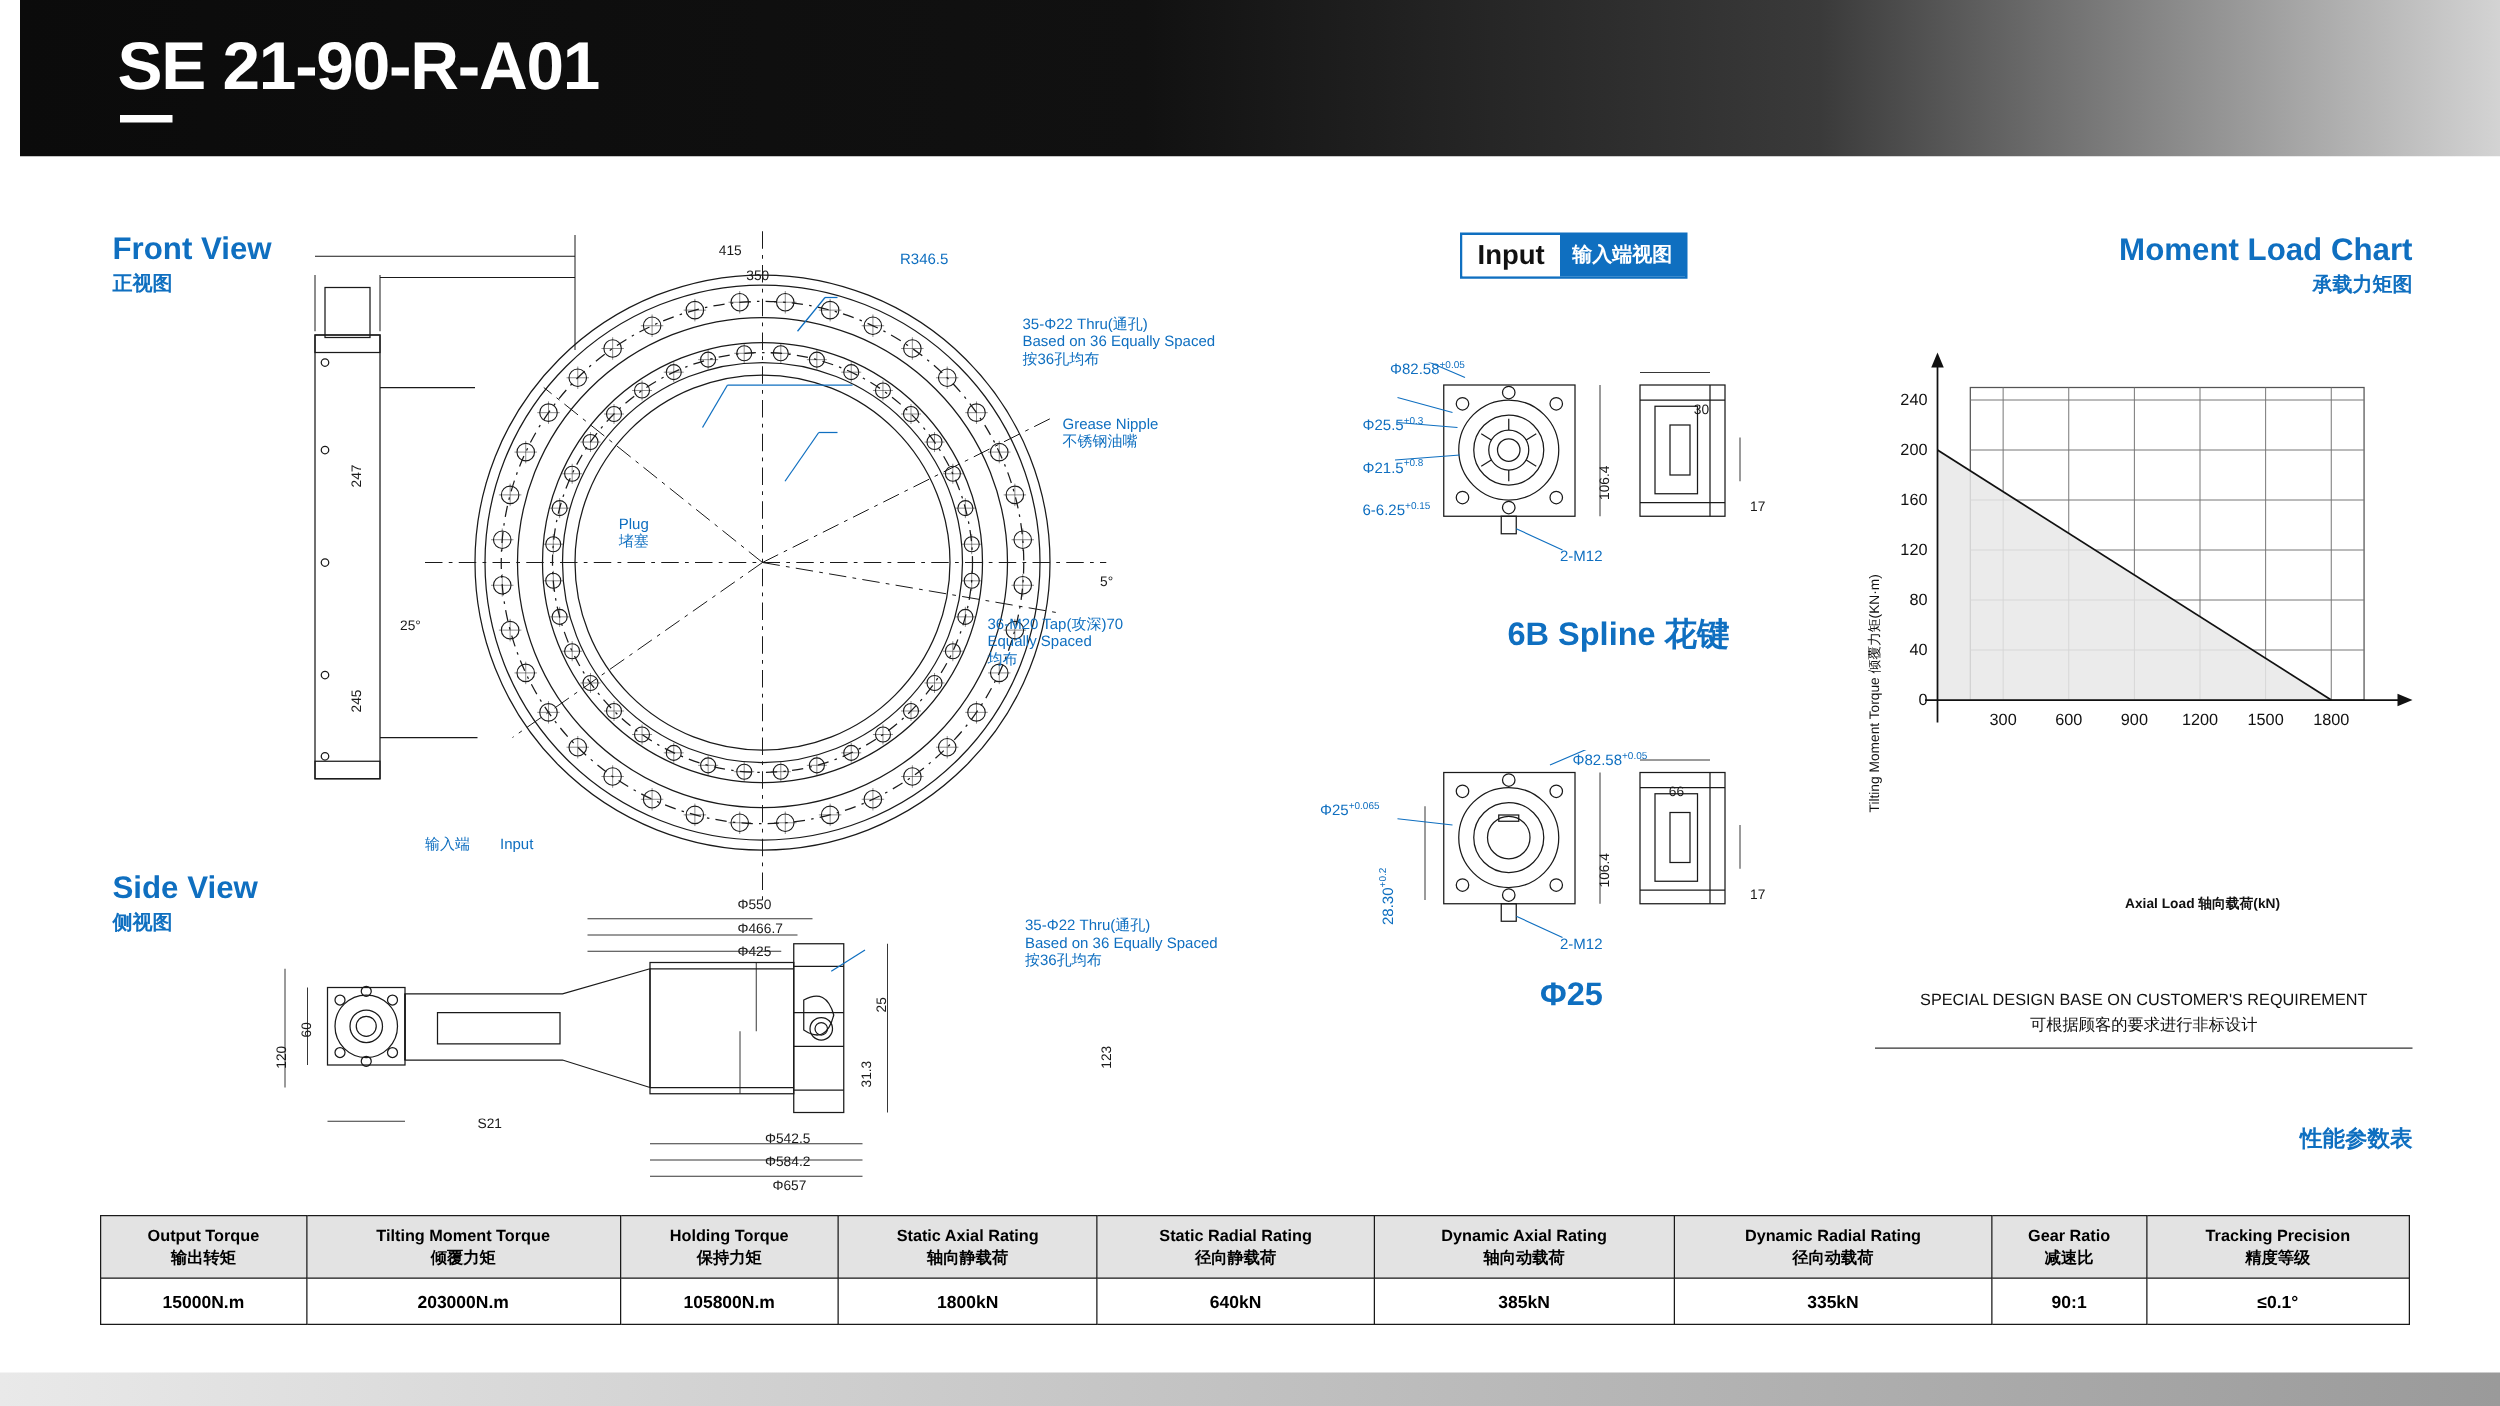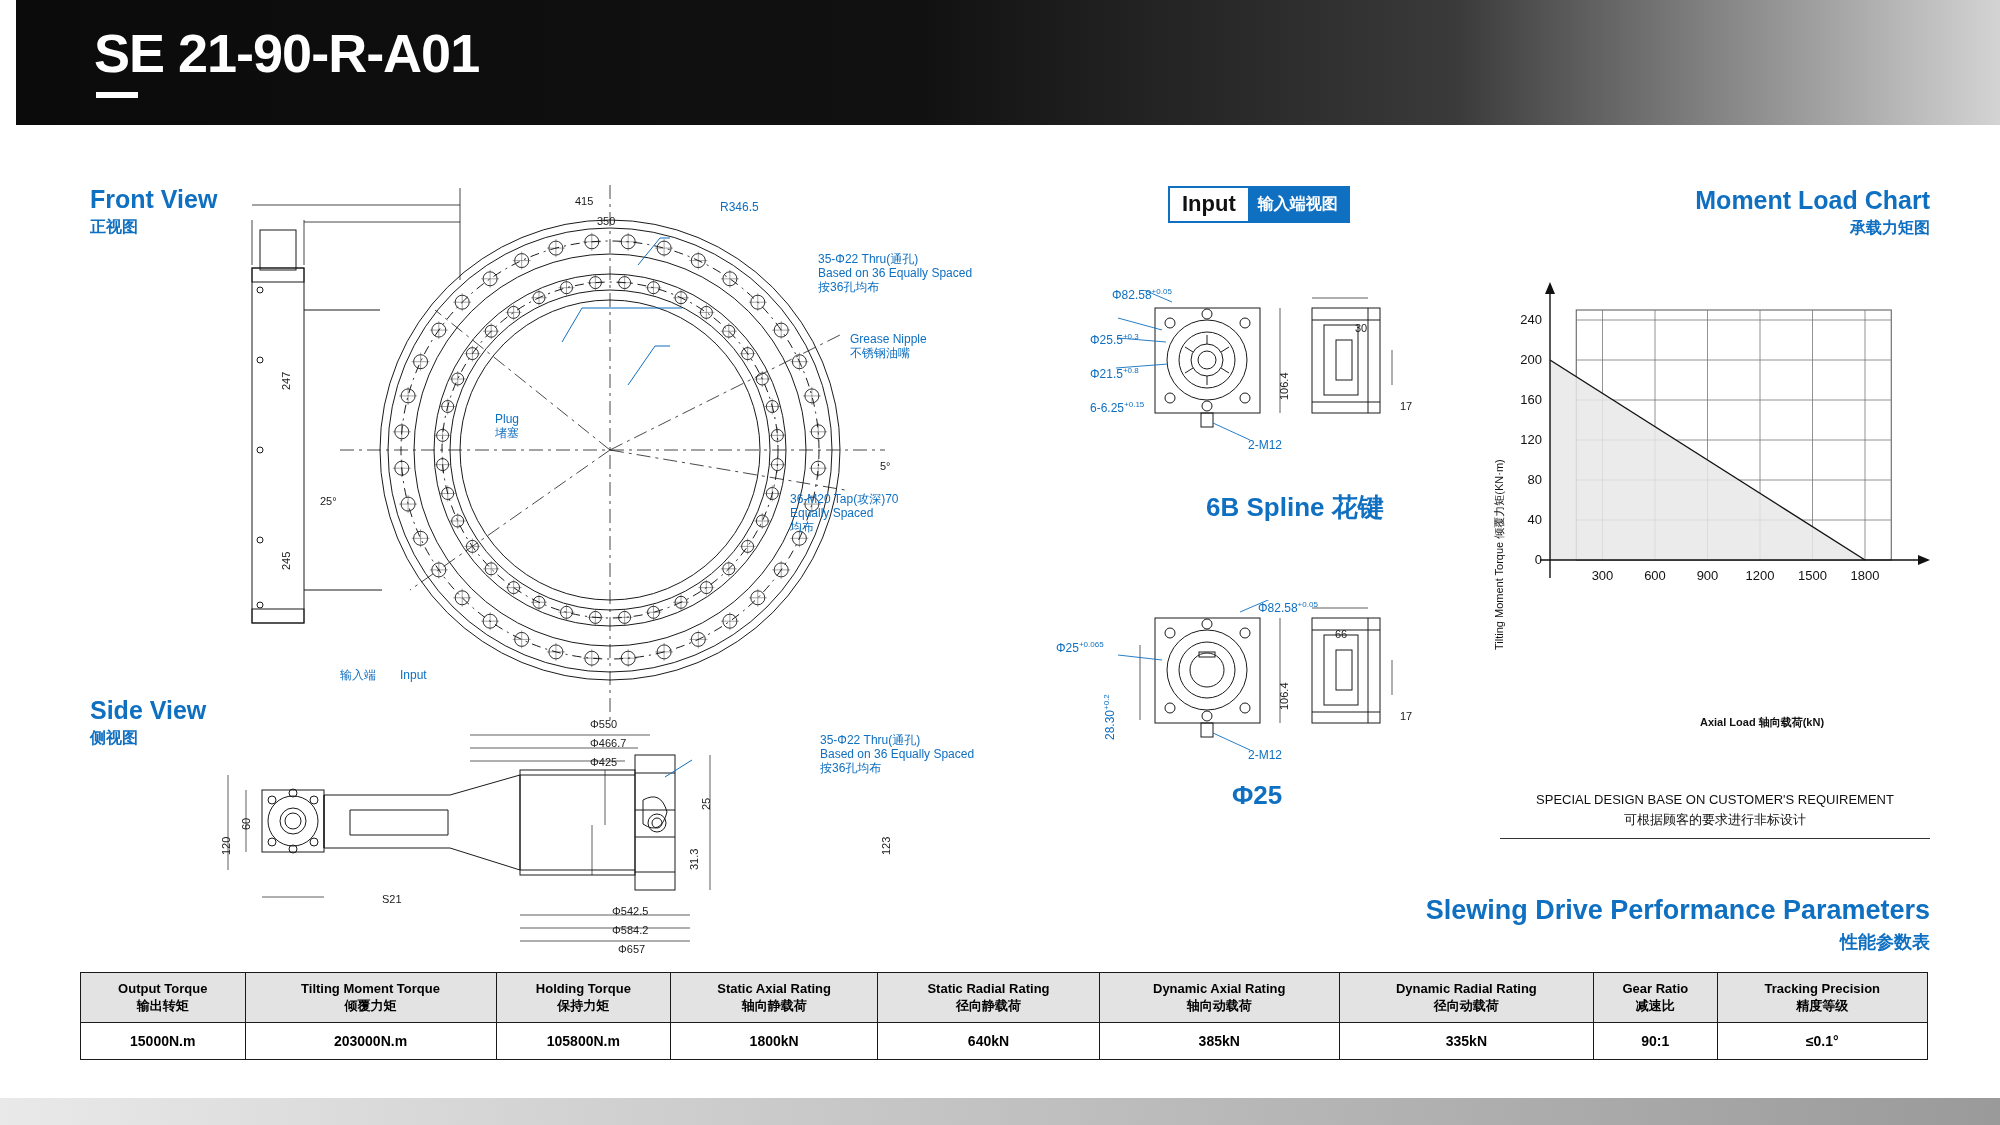--- a/index.html
+++ b/index.html
@@ -595,21 +595,20 @@
   <div class="vert" style="position:absolute;left:1492px;top:650px;font-size:11px;color:#111;white-space:nowrap;">Tilting Moment Torque 倾覆力矩(KN·m)</div>
   <div style="position:absolute;left:1700px;top:715px;font-size:11px;font-weight:bold;color:#111;">Axial  Load 轴向载荷(kN)</div>
 
   <div class="special">
     <div>SPECIAL DESIGN BASE ON CUSTOMER'S REQUIREMENT</div>
     <div>可根据顾客的要求进行非标设计</div>
     <div class="rule"></div>
   </div>
 
   <div style="position:absolute;left:1160px;top:895px;width:770px;text-align:right;">
-    <div class="sec-title" style="font-size:27px;">Slewing Drive Performance Parameters</div>
     <div class="sec-sub" style="margin-top:4px;font-size:18px;">性能参数表</div>
   </div>
 
   <table class="ptable">
     <thead>
       <tr id="thead-row">
           <th>
             <div>Output Torque</div>
             <div>输出转矩</div>
           </th>

